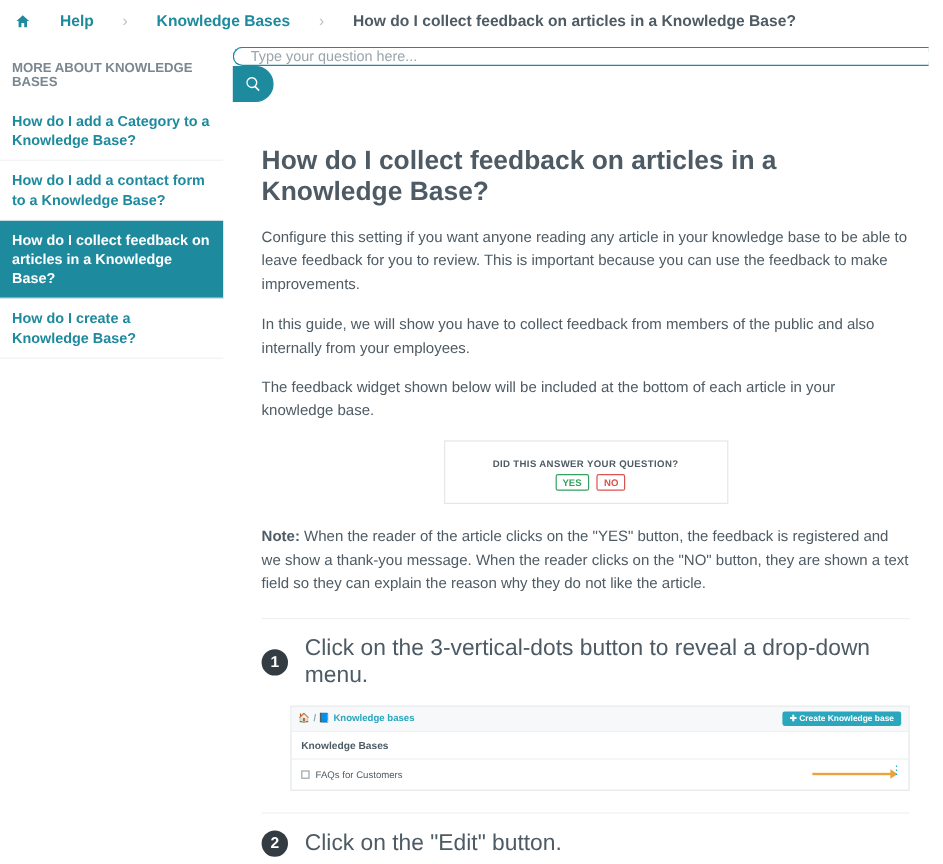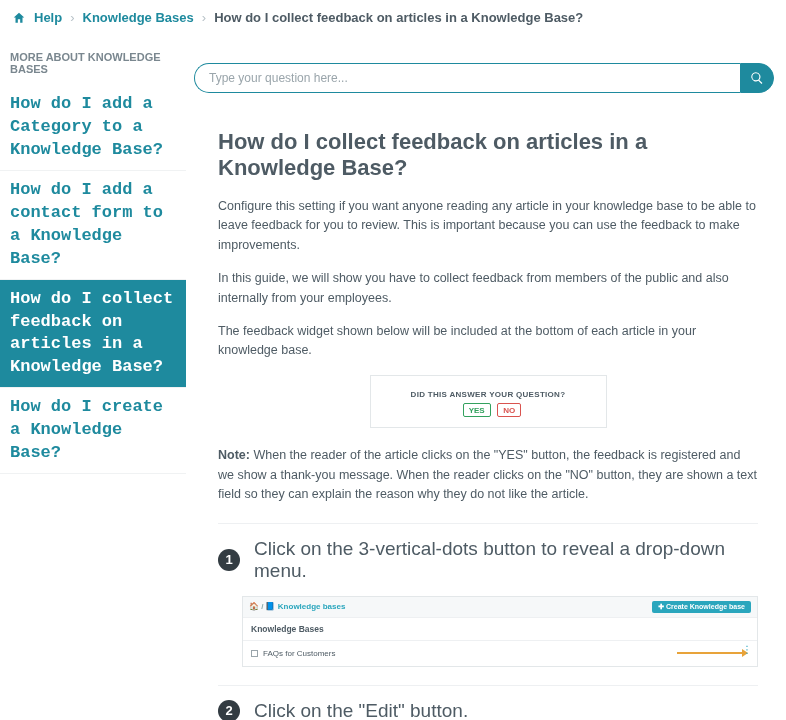--- a/index.html
+++ b/index.html
@@ -9,60 +9,60 @@
     color: #4e5b64;
     background: #fff;
     width: 786px;
   }
   a { color: #1e8a9e; text-decoration: none; }
 
   
   .breadcrumb {
     display: flex;
     align-items: center;
-    gap: 8px;
+    gap: 24px;
     padding: 10px 12px;
     font-size: 13px;
     font-weight: 600;
   }
   .breadcrumb .sep { color: #b8c2c8; font-weight: normal; }
   .breadcrumb .current { color: #4e5b64; font-weight: 600; }
   .home-icon { width: 14px; height: 14px; fill: #1e8a9e; }
 
   .wrapper { display: flex; }
 
   
   .sidebar { width: 186px; flex-shrink: 0; padding: 8px 0 0 0; }
   .sidebar-heading {
     font-size: 11px;
     font-weight: 600;
     color: #7a878f;
     padding: 8px 10px 10px 10px;
   }
   .sidebar-item {
     display: block;
-    font-size: 17px;
+    font-size: 12px;
     font-weight: 700;
     color: #1e8a9e;
     padding: 8px 10px;
     line-height: 1.35;
     border-bottom: 1px solid #f0f2f3;
     cursor: pointer;
-    font-family: Liberation Mono, monospace;
   }
   .sidebar-item.active {
     background: #1e8a9e;
     color: #fff;
   }
 
   
   .main { flex: 1; padding: 0 12px 0 8px; }
   .searchbar {
     display: flex;
-    margin: 28px 0 16px 0;
+    margin: 4px 0 16px 0;
+    flex-direction: column;
   }
   .searchbar input {
     flex: 1;
     height: 30px;
     border: 1px solid #1e8a9e;
     border-right: none;
     border-radius: 15px 0 0 15px;
     padding: 0 14px;
     font-size: 12px;
     color: #555;

